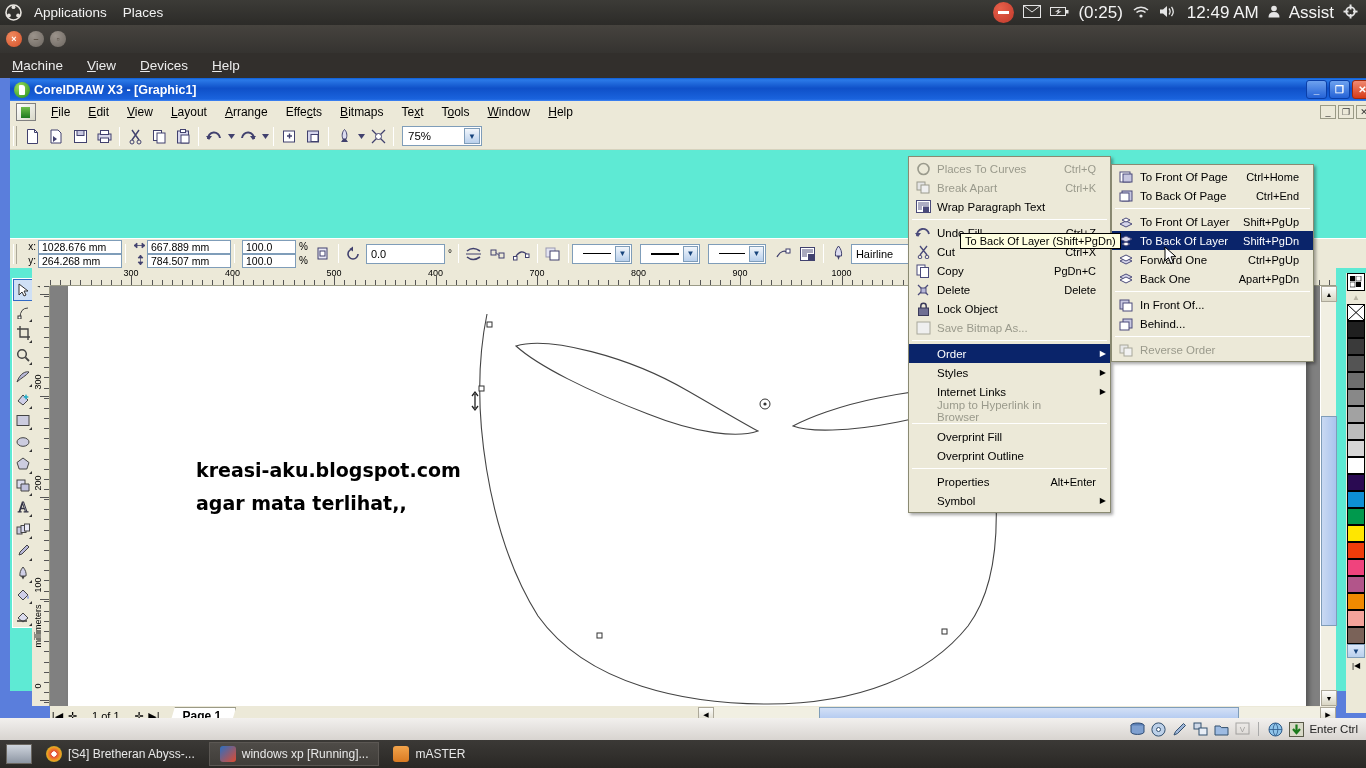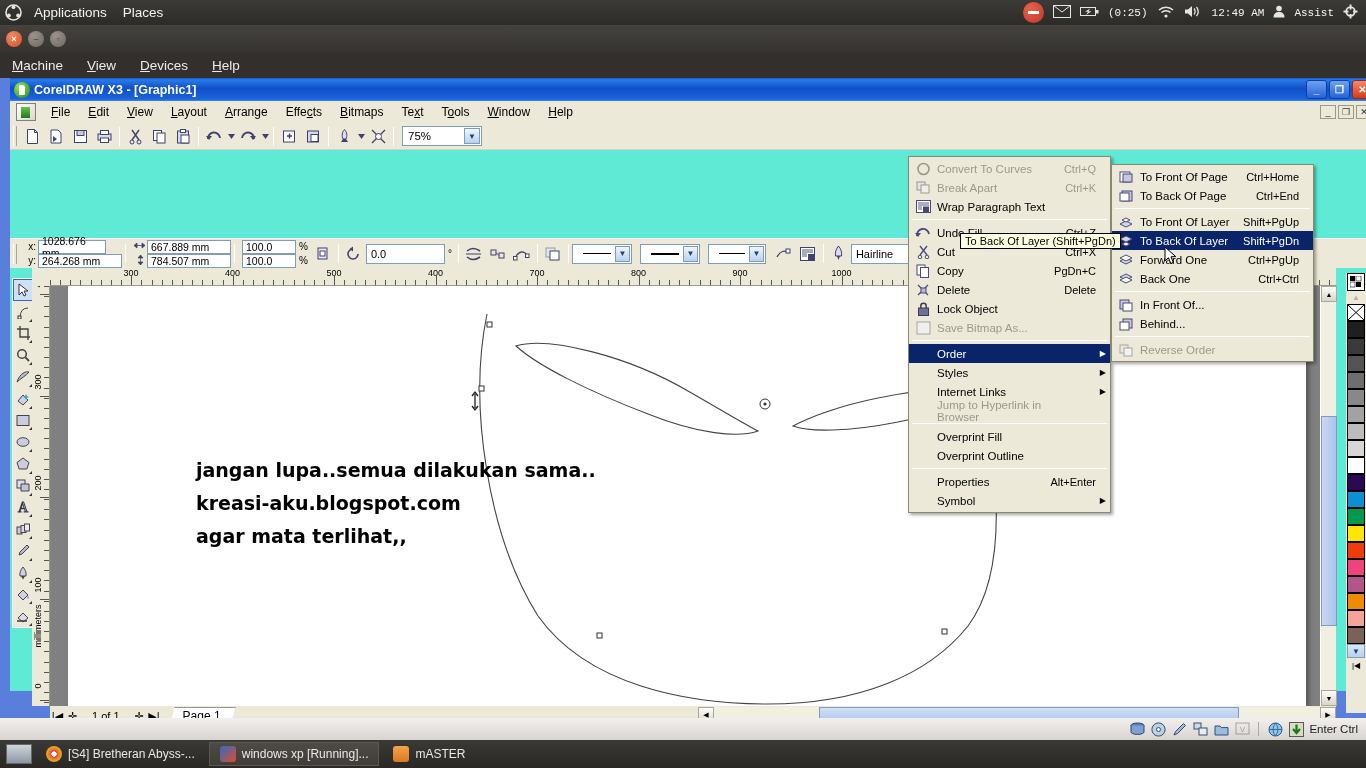--- a/index.html
+++ b/index.html
@@ -14,21 +14,21 @@
 
   
   .gnome-panel{
     position:absolute; left:0; top:0; width:1366px; height:25px;
     background:linear-gradient(to bottom,#3c3b37 0%,#2c2b28 100%);
     color:#ffffff; font-size:13px; display:flex; align-items:center;
   }
   .gp-logo{ width:26px; height:25px; display:flex; align-items:center; justify-content:center;}
   .gp-item{ padding:0 8px; line-height:25px; font-size:13.5px; color:#f2f2f2;}
   .gp-right{ margin-left:auto; display:flex; align-items:center; gap:9px; padding-right:8px;}
-  .gp-right .txt{ font-size:11px; color:#f4f4f4;font-family:Liberation Mono, monospace;}
+  .gp-right .txt{ font-size:17px; color:#f4f4f4;}
   .record-dot{ width:21px;height:21px;border-radius:11px;
     background:radial-gradient(circle at 35% 30%,#e8604a,#c0392b);
     display:flex;align-items:center;justify-content:center;}
   .record-dot i{display:block;width:11px;height:3px;background:#fff;}
 
   
   .vbox-title{
     position:absolute; left:0; top:25px; width:1366px; height:28px;
     background:linear-gradient(to bottom,#46433e 0%,#353330 100%);
     display:flex; align-items:center; color:#fff; font-size:13.5px; font-weight:bold;
@@ -147,21 +147,21 @@
   .page{position:absolute;left:18px;top:0px;width:1238px;height:420px;background:#fff;
     box-shadow:3px 3px 5px rgba(0,0,0,.35);}
   .artnote{position:absolute;font-weight:bold;font-size:19px;color:#000;line-height:33px;
     font-family:"DejaVu Sans", sans-serif;}
 
   
   .pagenav{position:absolute;left:40px;top:628px;width:1286px;height:20px;background:#ece9d8;
     display:flex;align-items:center;font-size:11px;}
   .pn-btn{width:15px;text-align:center;color:#000;font-size:11px;}
   .pagetab{margin-left:8px;padding:1px 14px 2px 12px;background:#fff;border:1px solid #9a9a86;
-    border-bottom:none;font-weight:normal;font-size:12px;
+    border-bottom:none;font-weight:bold;font-size:12px;
     clip-path: polygon(8% 0,100% 0,92% 100%,0 100%);}
 
   
   .vscroll{position:absolute;right:40px;top:208px;width:16px;height:420px;background:#f1efe2;
     border-left:1px solid #fff;}
   .sb-btn{width:16px;height:16px;background:linear-gradient(to bottom,#fdfdfc,#d9d6c4);
     border:1px solid #aca899;display:flex;align-items:center;justify-content:center;font-size:7px;}
   .sb-thumb{position:absolute;left:0;width:16px;background:linear-gradient(to right,#c9d9f2,#aac4ee);
     border:1px solid #7f9db9;}
   .hscroll{position:absolute;left:688px;top:629px;width:638px;height:16px;background:#f1efe2;display:flex;}
@@ -447,21 +447,21 @@
           <span>75%</span>
           <span class="arrow">▼</span>
         </div>
       </div>
 
       <div class="propbar">
         <div class="tgrip"></div>
         <div class="xy">
           <div class="xyrow">
             <span class="xylbl">x:</span>
-            <span class="fld" style="width:68px">1028.676 mm</span>
+            <span class="fld" style="width:84px">1028.676 mm</span>
           </div>
           <div class="xyrow">
             <span class="xylbl">y:</span>
             <span class="fld" style="width:84px">264.268 mm</span>
           </div>
         </div>
         <div class="tsep"></div>
         <div class="xy">
           <div class="xyrow">
             <span class="xylbl">
@@ -905,21 +905,20 @@
             <circle cx="697" cy="118" r="5" fill="none" stroke="#333"></circle>
             <circle cx="697" cy="118" r="1.6" fill="#333"></circle>
 
             <rect x="419" y="36" width="5" height="5" fill="#fff" stroke="#333"></rect>
             <rect x="411" y="100" width="5" height="5" fill="#fff" stroke="#333"></rect>
             <rect x="529" y="347" width="5" height="5" fill="#fff" stroke="#333"></rect>
             <rect x="874" y="343" width="5" height="5" fill="#fff" stroke="#333"></rect>
             <path d="M407 108 v14 M404 110 l3 -4 l3 4 M404 120 l3 4 l3 -4" stroke="#222" stroke-width="1.3" fill="none"></path>
           </svg>
           <div class="artnote" style="left:128px;top:168px">
-            <div>jangan lupa..semua dilakukan sama..</div>
             <div>kreasi-aku.blogspot.com</div>
             <div>agar mata terlihat,,</div>
           </div>
         </div>
       </div>
 
       <div class="vscroll">
         <div class="sb-btn">▲</div>
         <div class="sb-thumb" style="top:130px;height:210px"></div>
         <div class="sb-btn" style="position:absolute;bottom:0">▼</div>
@@ -1009,21 +1008,21 @@
       <div style="width:18px;height:14px;display:flex;align-items:center;justify-content:center;font-size:8px">|◀</div>
     </div>
 
     <div class="ctxmenu" id="ctxmenu">
         <div class="ctxrow dis">
           <span class="ctxico">
             <svg width="15" height="14">
               <circle cx="7.5" cy="7" r="5.5" fill="none" stroke="#9a9a8c" stroke-width="1.6"></circle>
             </svg>
           </span>
-          <span class="ctxlbl">Convert To Curves</span>
+          <span class="ctxlbl">Places To Curves</span>
           <span class="ctxacc">Ctrl+Q</span>
           <span class="ctxarr"></span>
         </div>
         <div class="ctxrow dis">
           <span class="ctxico">
             <svg width="15" height="14">
               <rect x="1" y="1" width="8" height="8" fill="#e4e4e4" stroke="#9a9a8c"></rect>
               <rect x="5" y="4" width="8" height="8" fill="#efefef" stroke="#9a9a8c"></rect>
             </svg>
           </span>
@@ -1221,21 +1220,21 @@
           <span class="ctxarr"></span>
         </div>
         <div class="ctxrow">
           <span class="ctxico">
             <svg width="15" height="14">
               <path d="M1 5 l6 -3 l6 3 l-6 3z" fill="#d6d6ea" stroke="#4a4a7a"></path>
               <path d="M1 8 l6 -3 l6 3 l-6 3z" fill="#fff" stroke="#4a4a7a"></path>
             </svg>
           </span>
           <span class="ctxlbl">Back One</span>
-          <span class="ctxacc">Ctrl+Ctrl</span>
+          <span class="ctxacc">Apart+PgDn</span>
           <span class="ctxarr"></span>
         </div>
         <div class="ctxsep"></div>
         <div class="ctxrow">
           <span class="ctxico">
             <svg width="15" height="14">
               <rect x="1" y="2" width="9" height="9" fill="#c9c9e2" stroke="#4a4a7a"></rect>
               <rect x="4" y="5" width="9" height="8" fill="#fff" stroke="#4a4a7a"></rect>
             </svg>
           </span>

